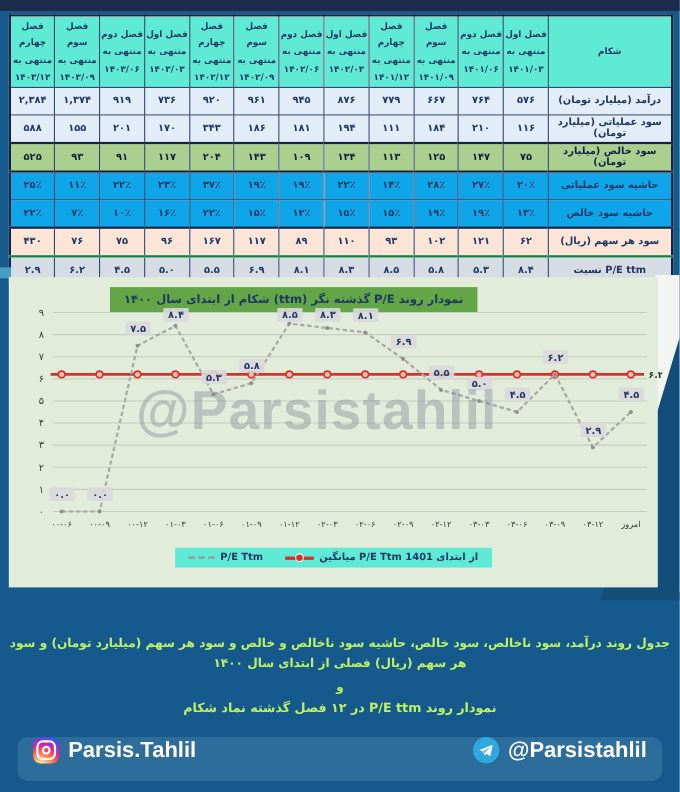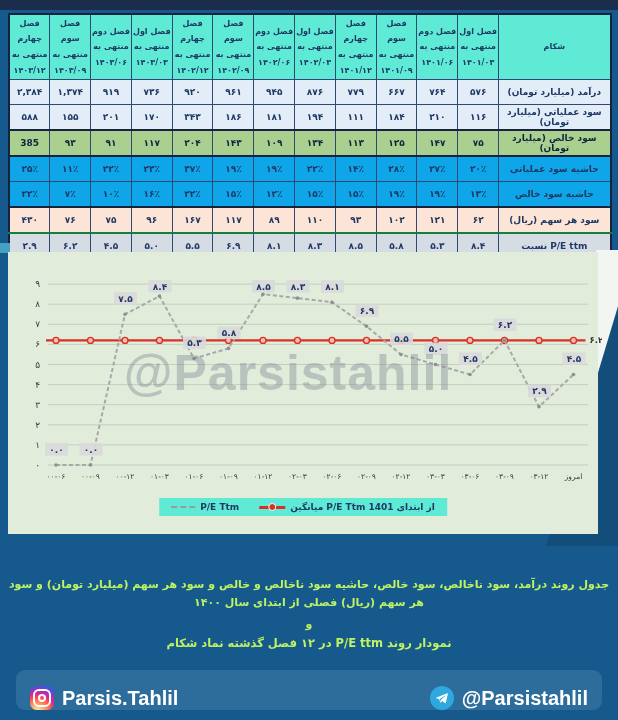--- a/index.html
+++ b/index.html
@@ -44,21 +44,21 @@
          border:1px solid #fff;border-radius:50%;}
 
   
   .caption{position:absolute;left:8px;right:8px;top:576px;text-align:center;color:#bef264;direction:rtl;}
   .caption .l1{font-size:11px;font-weight:700;line-height:1.6;}
   .caption .l2{margin-top:7px;font-size:11px;font-weight:700;}
   .caption .l3{margin-top:5px;font-size:11.5px;font-weight:700;}
 
   
   .footer-bar{position:absolute;left:16px;top:670px;width:586px;height:40px;background:#2D6D9C;
-         border-radius:9px;display:flex;align-items:flex-end;justify-content:space-between;padding:0 14px;
+         border-radius:9px;display:flex;align-items:flex-start;justify-content:space-between;padding:0 14px;
          box-sizing:border-box;font-family:"Liberation Sans","DejaVu Sans",sans-serif;}
   .sock{display:flex;align-items:center;gap:8px;color:#fff;font-size:20px;font-weight:700;}
   .ig{position:relative;width:24px;height:24px;border-radius:7px;
       background:radial-gradient(circle at 30% 110%,#FDF497 5%,#FD5949 45%,#D6249F 60%,#285AEB 90%);}
   .ig::before{content:"";position:absolute;inset:3px;border:2px solid #fff;border-radius:6px;}
   .ig::after{content:"";position:absolute;inset:8px;border:2px solid #fff;border-radius:50%;}
   .tg{width:24px;height:24px;border-radius:50%;background:#2FA8DF;display:flex;align-items:center;justify-content:center;}
 </style>
 </head>
 <body>
@@ -184,21 +184,21 @@
           <td>۱۴۷</td>
           <td>۱۲۵</td>
           <td>۱۱۳</td>
           <td>۱۳۴</td>
           <td>۱۰۹</td>
           <td>۱۴۳</td>
           <td>۲۰۴</td>
           <td>۱۱۷</td>
           <td>۹۱</td>
           <td>۹۳</td>
-          <td>385</td>
+          <td>۵۲۵</td>
         </tr>
         <tr class="r-yellow">
           <td class="row-label">حاشیه سود عملیاتی</td>
           <td>۲۰٪</td>
           <td>۲۷٪</td>
           <td>۲۸٪</td>
           <td>۱۴٪</td>
           <td>۲۲٪</td>
           <td>۱۹٪</td>
           <td>۱۹٪</td>
@@ -254,20 +254,21 @@
           <td>۲.۹</td>
         </tr>
       </tbody>
     </table>
   <div class="accent-square"></div>
 
   <div class="white-strip"></div>
   <div class="wedge"></div>
 
   <div class="panel">
+    <div class="chart-title">نمودار روند P/E گذشته نگر (ttm)  شکام از ابتدای سال ۱۴۰۰</div>
     <svg class="chart-svg" width="588" height="212">
         <line x1="34" x2="574" y1="187" y2="187" stroke="#C6CEC0" stroke-width="1"></line>
         <text x="26" y="190" text-anchor="end" font-size="9" fill="#3A3A3A">۰</text>
         <line x1="34" x2="574" y1="166.9" y2="166.9" stroke="#C6CEC0" stroke-width="1"></line>
         <text x="26" y="169.9" text-anchor="end" font-size="9" fill="#3A3A3A">۱</text>
         <line x1="34" x2="574" y1="146.8" y2="146.8" stroke="#C6CEC0" stroke-width="1"></line>
         <text x="26" y="149.8" text-anchor="end" font-size="9" fill="#3A3A3A">۲</text>
         <line x1="34" x2="574" y1="126.69999999999999" y2="126.69999999999999" stroke="#C6CEC0" stroke-width="1"></line>
         <text x="26" y="129.7" text-anchor="end" font-size="9" fill="#3A3A3A">۳</text>
         <line x1="34" x2="574" y1="106.6" y2="106.6" stroke="#C6CEC0" stroke-width="1"></line>

